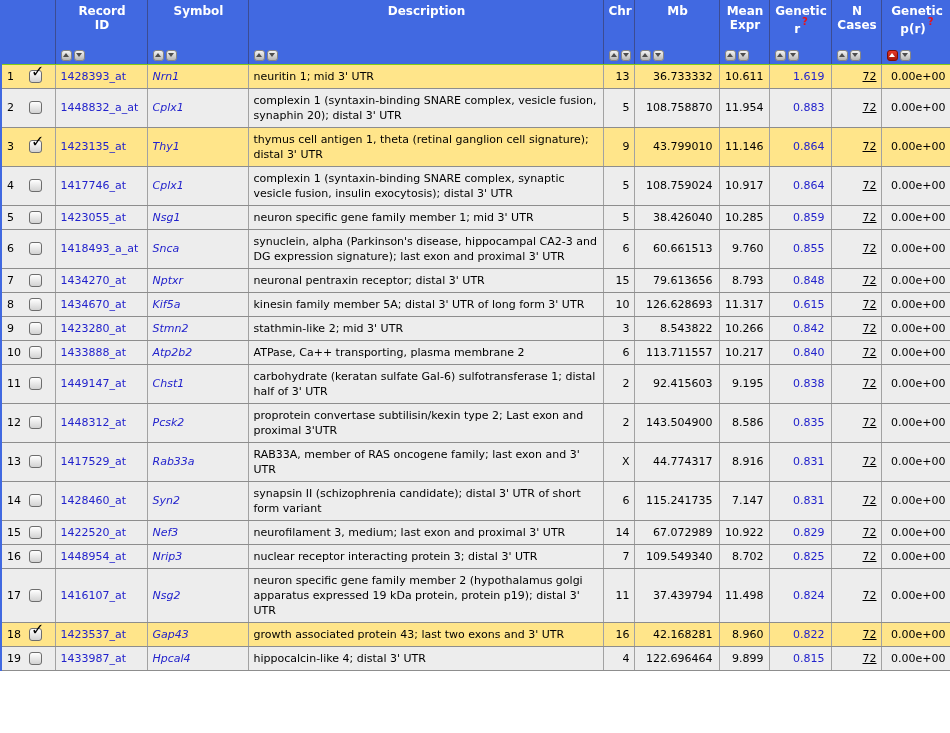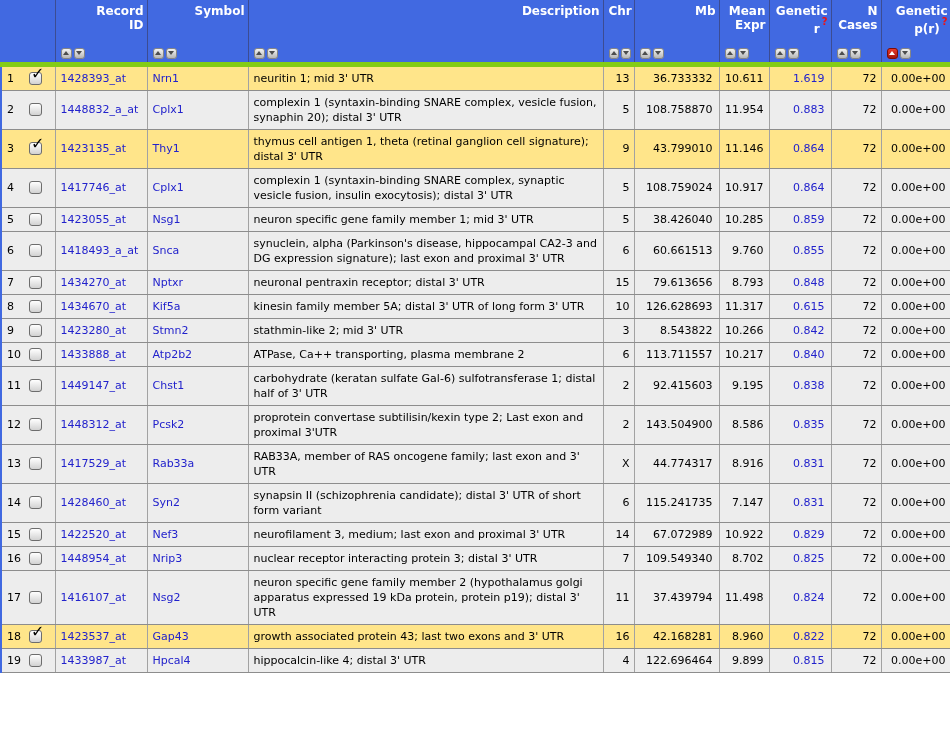--- a/index.html
+++ b/index.html
@@ -8,25 +8,25 @@
     width: 950px; height: 733px; overflow: hidden;
     font-family: "DejaVu Sans", "Liberation Sans", sans-serif;
   }
   table.gn {
     border-collapse: collapse; table-layout: fixed; width: 950px;
     border-left: 2px solid #4169e1;
   }
   
   thead th {
     background: #4169e1; color: #fff;
-    font-size: 12px; font-weight: bold; text-align: right;
+    font-size: 12px; font-weight: bold; text-align: center;
     vertical-align: top; height: 64px;
     padding: 4px 3px 3px 5px;
     border-right: 1px solid #3c4c92;
-    border-bottom: 5px solid #84cc16;
+    border-bottom: 1px solid #84cc16;
   }
   .thi { display: flex; flex-direction: column; justify-content: space-between; height: 100%; }
   .lbl { white-space: pre-line; line-height: 14px; }
   sup.q {
     color: #ee1111; font-size: 10px; font-weight: bold;
     position: relative; top: -3px; margin-left: 2px; cursor: pointer;
   }
   .sorts { display: flex; gap: 2px; margin-top: 2px; }
   .sb {
     display: inline-flex; align-items: center; justify-content: center;
@@ -58,26 +58,26 @@
     border: 1px solid #6d6d6d; border-radius: 3px;
     background: linear-gradient(#ffffff, #d2d2d2);
     position: relative; cursor: pointer;
   }
   .cb.checked::after {
     content: "\2713";
     position: absolute; left: 1px; top: -7px;
     font-size: 16px; font-weight: bold; color: #000;
   }
   a.lnk { color: #2222cc; text-decoration: none; cursor: pointer; }
-  a.lnk.it { }
+  a.lnk.it { font-style: italic; }
   td.num { text-align: right; }
   td.c-chr { padding-right: 4px; }
   td.c-mb  { padding-right: 6px; }
   td.c-r   { padding-right: 6px; }
-  td.c-n   { padding-right: 4px; }
+  td.c-n   { padding-right: 4px; text-decoration: underline; }
   td.c-p   { padding-right: 5px; margin-left: 16px; }
 </style>
 </head>
 <body>
 
 <table class="gn">
   <colgroup>
     <col style="width:54px">
       <col style="width:92px">
       <col style="width:101px">

